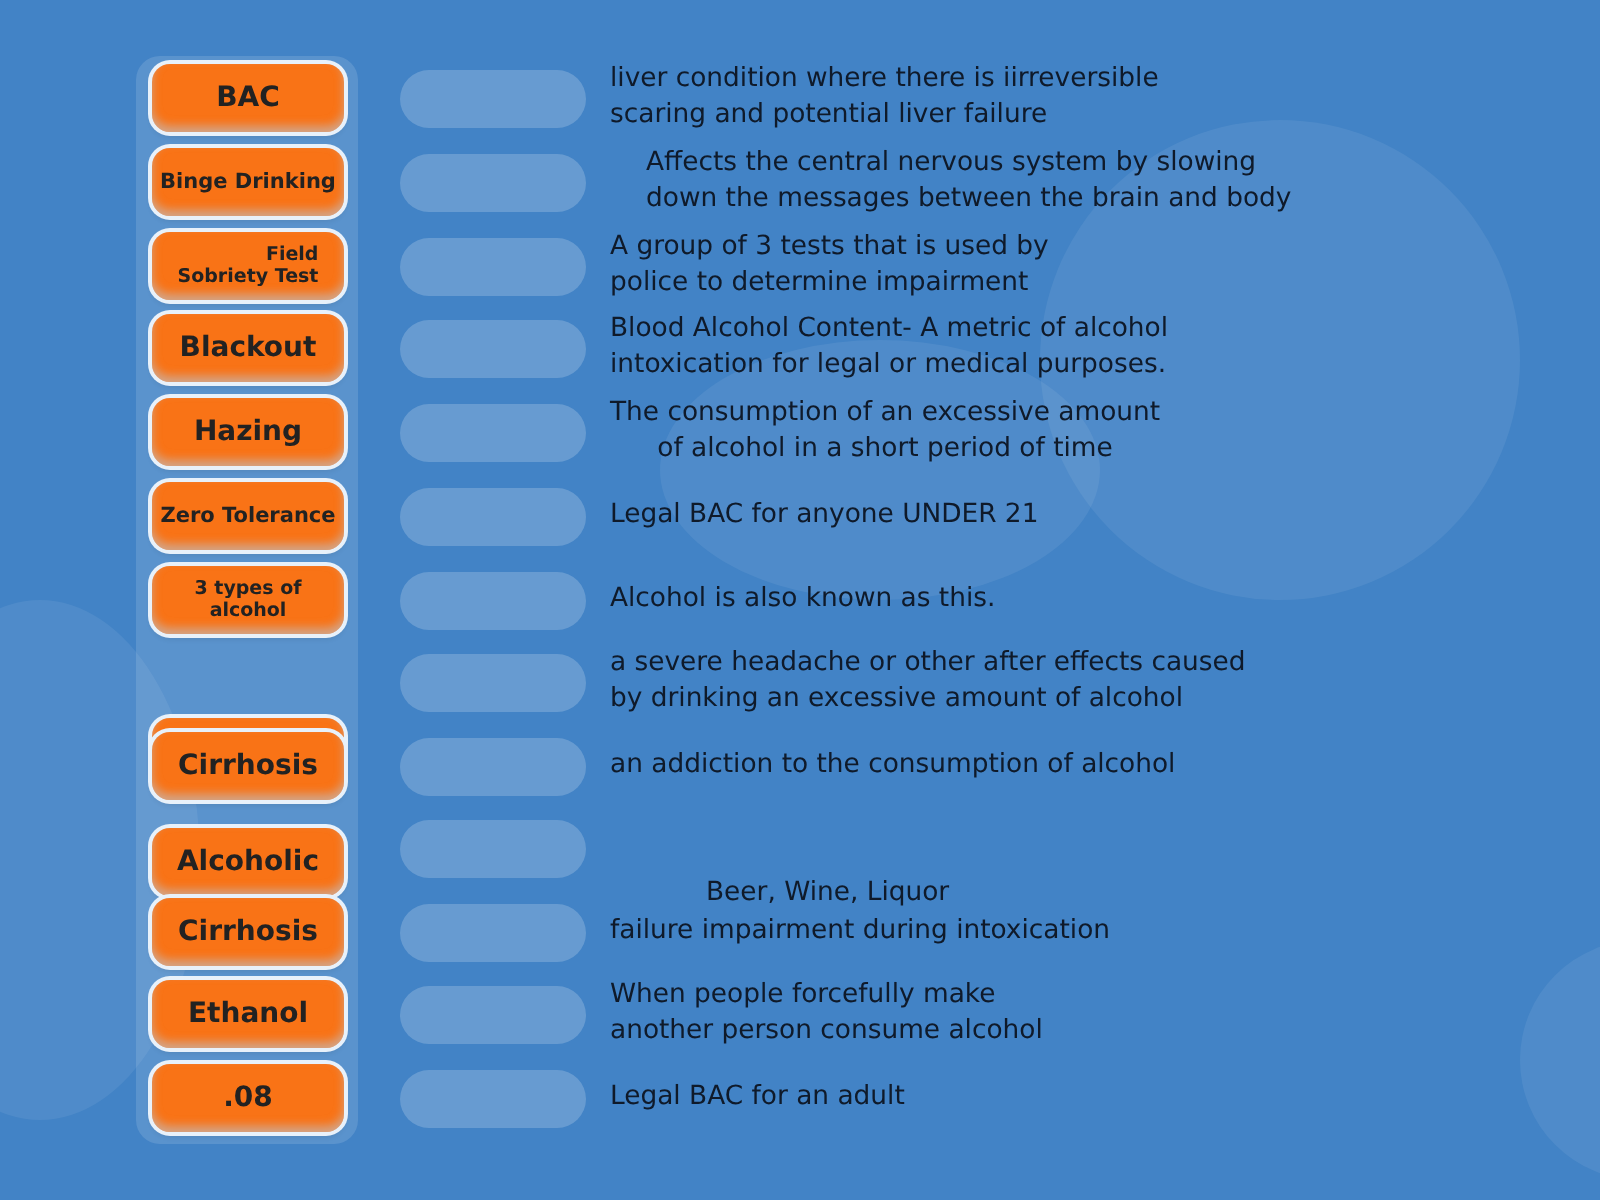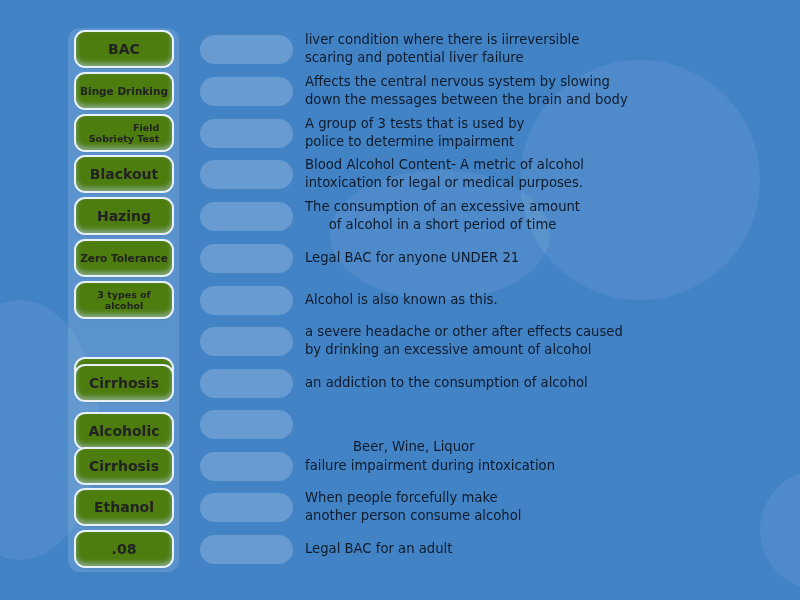--- a/index.html
+++ b/index.html
@@ -8,21 +8,21 @@
     background: #4283c6;
     font-family: "DejaVu Sans", sans-serif;
   }
   .bg-cloud { position: absolute; border-radius: 50%; background: rgba(255,255,255,0.07); }
   .tray {
     position: absolute; left: 68px; top: 28px; width: 111px; height: 544px;
     background: rgba(255,255,255,0.13); border-radius: 12px;
   }
   .term {
     position: absolute; left: 76px; width: 96px; height: 34px;
-    background: #4d7c0f; border-radius: 9px;
+    background: #f97316; border-radius: 9px;
     box-shadow: 0 0 0 2px #e8f1fa, 0 2px 3px rgba(0,0,0,0.12), inset 0 -3px 5px rgba(180,205,230,0.55);
     display: flex; align-items: center; justify-content: center; text-align: center;
     color: #222; font-weight: bold; cursor: grab; box-sizing: border-box; padding: 0 2px;
   }
   .term.big { font-size: 14px; }
   .term.small { font-size: 10.5px; }
   .term.tiny { font-size: 9.5px; line-height: 11px; }
   .slot {
     position: absolute; left: 200px; width: 93px; height: 29px;
     background: rgba(255,255,255,0.2); border-radius: 15px;
@@ -71,21 +71,21 @@
     <div class="slot" style="top: 327px;"></div>
     <div class="slot" style="top: 369px;"></div>
     <div class="slot" style="top: 410px;"></div>
     <div class="slot" style="top: 452px;"></div>
     <div class="slot" style="top: 493px;"></div>
     <div class="slot" style="top: 535px;"></div>
   </div>
 <div id="defs">
     <div class="def" style="top: 30px; height: 38px;">liver condition where there is iirreversible
 scaring and potential liver failure</div>
-    <div class="def" style="top: 72px; height: 38px;">Affects the central nervous system by slowing
+    <div class="def" style="top: 72px; height: 38px; margin-left: 18px;">Affects the central nervous system by slowing
 down the messages between the brain and body</div>
     <div class="def" style="top: 114px; height: 38px;">A group of 3 tests that is used by
 police to determine impairment</div>
     <div class="def" style="top: 155px; height: 38px;">Blood Alcohol Content- A metric of alcohol
 intoxication for legal or medical purposes.</div>
     <div class="def" style="top: 197px; height: 38px; text-align: center;">The consumption of an excessive amount
 of alcohol in a short period of time</div>
     <div class="def" style="top: 239px; height: 38px;">Legal BAC for anyone UNDER 21</div>
     <div class="def" style="top: 281px; height: 38px;">Alcohol is also known as this.</div>
     <div class="def" style="top: 322px; height: 38px;">a severe headache or other after effects caused

